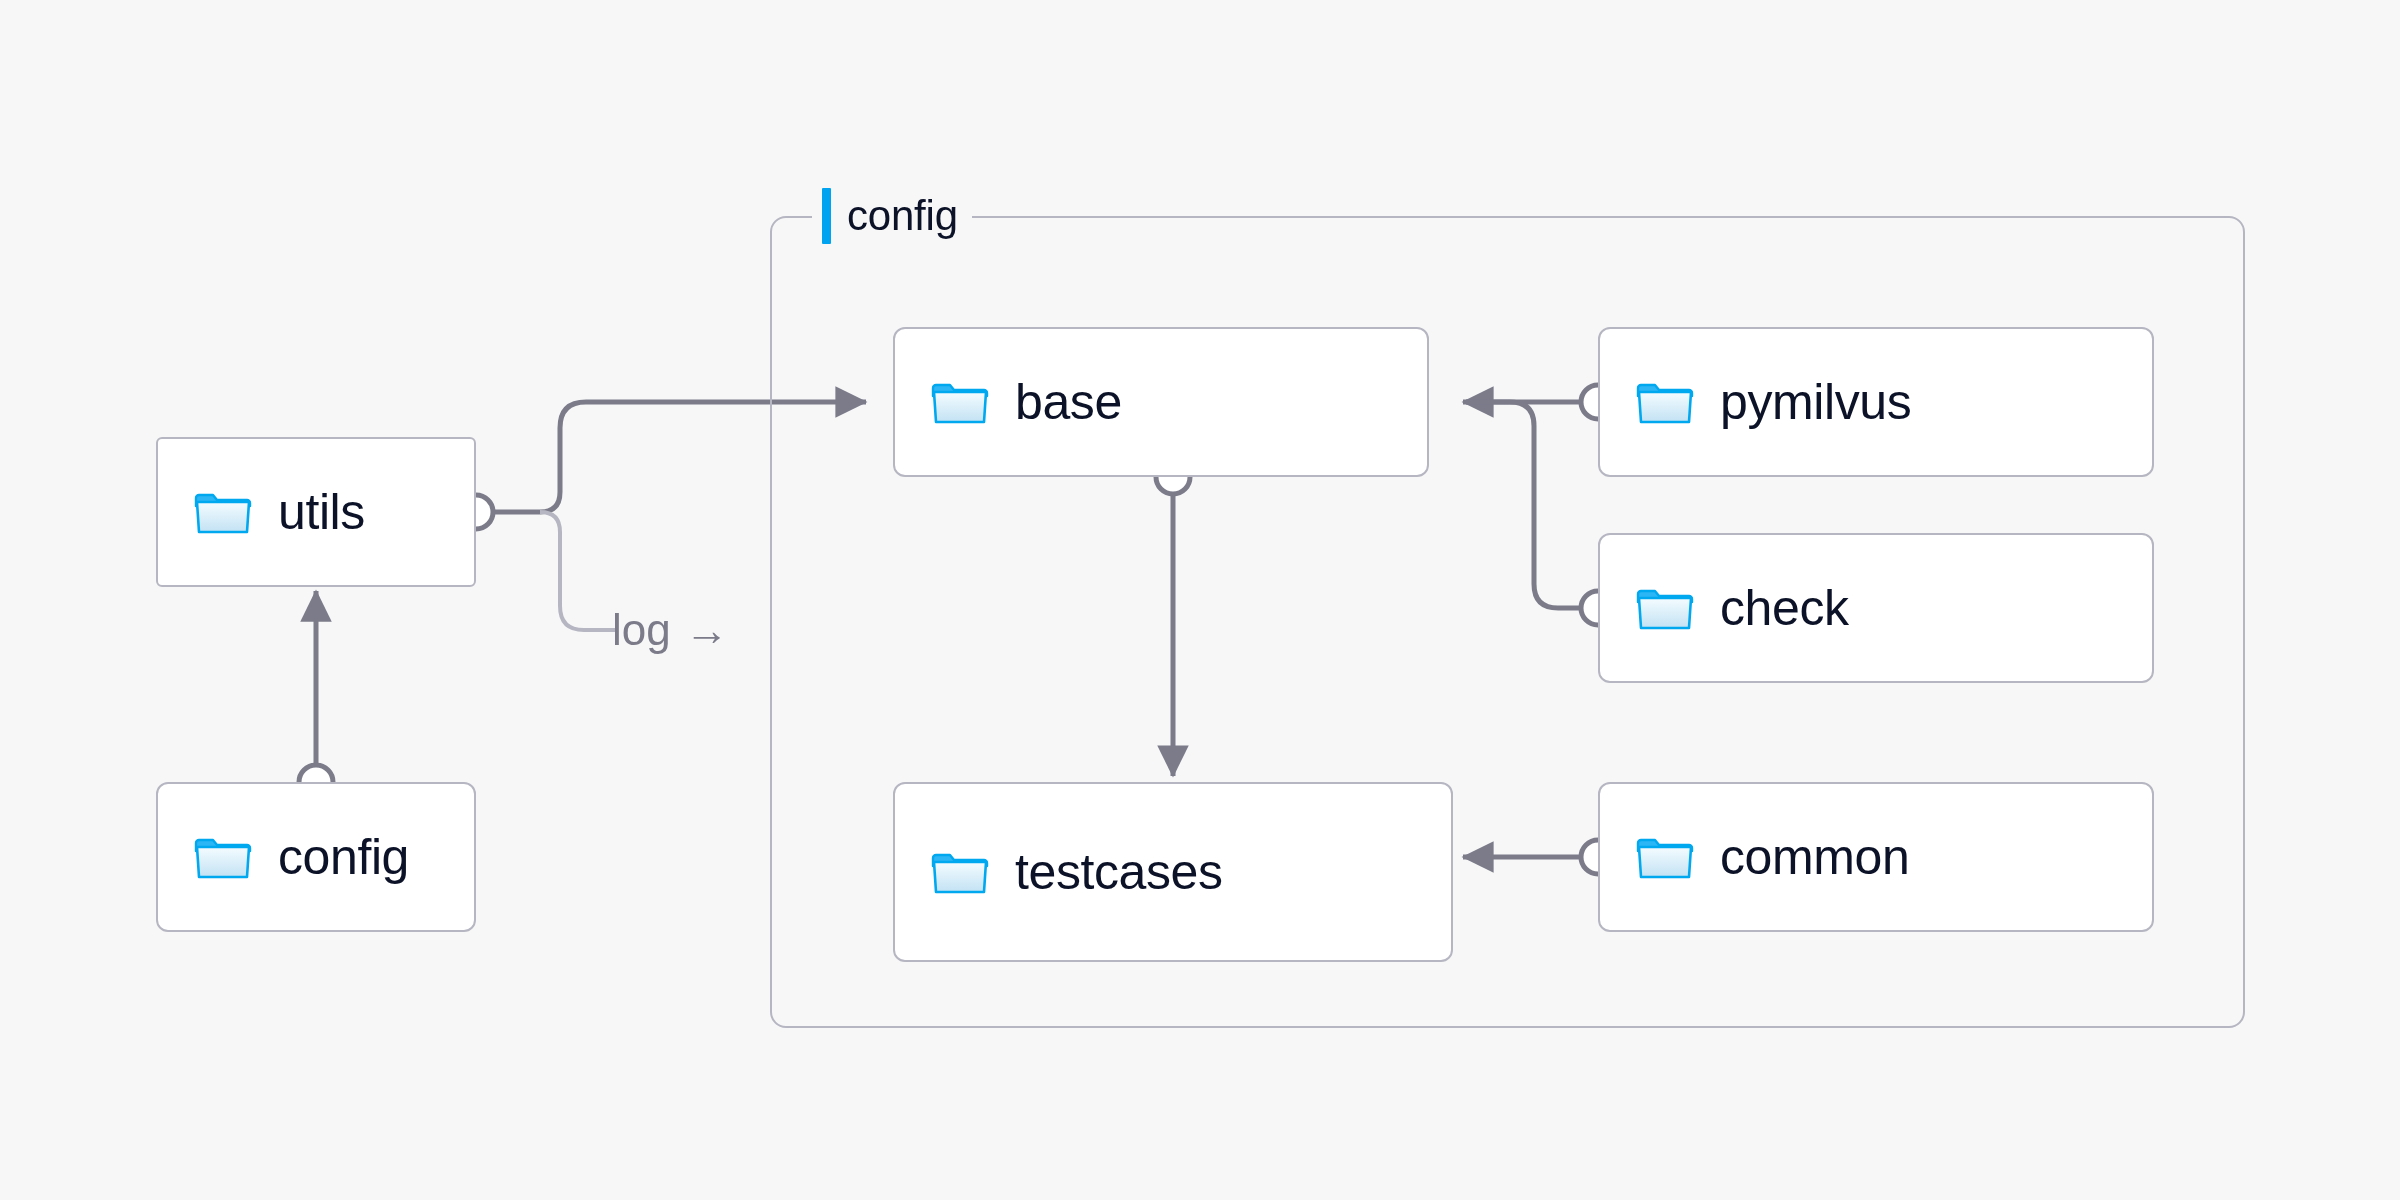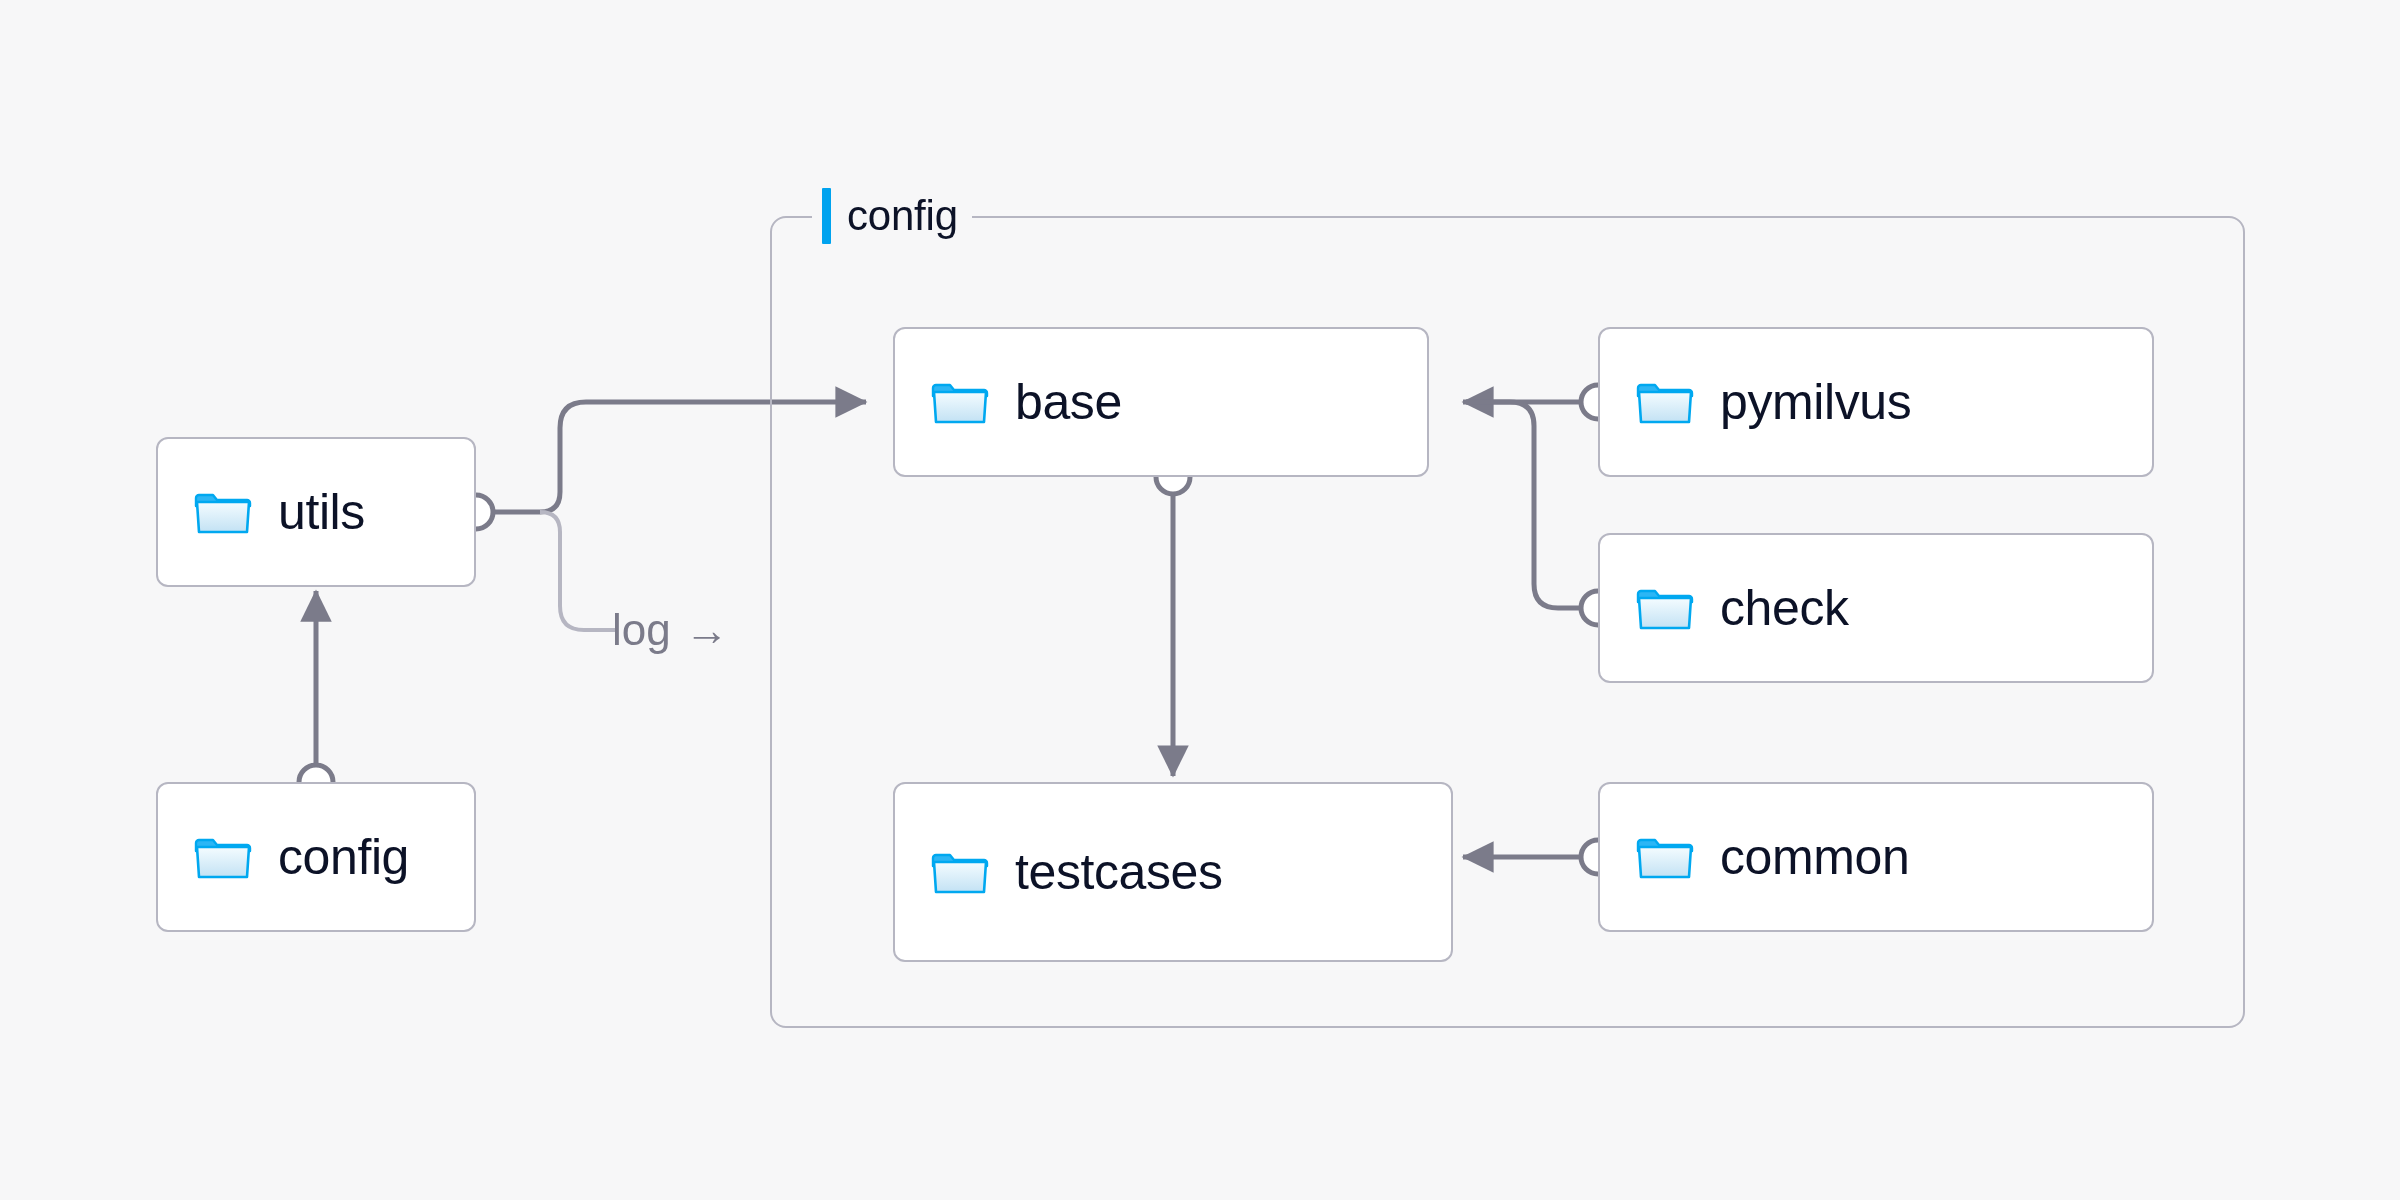--- a/index.html
+++ b/index.html
@@ -153,21 +153,21 @@
   <div class="group-title-wrap" style="left:812px; top:185px;">
     <span class="group-accent-bar"></span>
     <span class="group-title">config</span>
   </div>
 
   <div class="edge-label" style="left:612px; top:608px;">
     <span>log</span>
     <span class="edge-label-arrow">→</span>
   </div>
 
-  <div class="node-box" style="left:156px; top:437px; width:320px; height:150px;">
+  <div class="node-box" style="left:156px; top:437px; width:320px; height:150px;border-radius:6px;">
     <svg class="folder-icon" viewBox="0 0 58 46">
       <path d="M2 9 a3 3 0 0 1 3-3 h14 l4 5 h30 a3 3 0 0 1 3 3 v3 H2 z" fill="#2cb6f5" stroke="#00a8f0" stroke-width="2.4" stroke-linejoin="round"></path>
       <path d="M3 13 h52 l-2 30 H5 z" fill="url(#folderGrad)" stroke="#00a8f0" stroke-width="2.6" stroke-linejoin="round"></path>
     </svg>
     <span class="node-label">utils</span>
   </div>
 
   <div class="node-box" style="left:156px; top:782px; width:320px; height:150px;">
     <svg class="folder-icon" viewBox="0 0 58 46">
       <path d="M2 9 a3 3 0 0 1 3-3 h14 l4 5 h30 a3 3 0 0 1 3 3 v3 H2 z" fill="#2cb6f5" stroke="#00a8f0" stroke-width="2.4" stroke-linejoin="round"></path>

